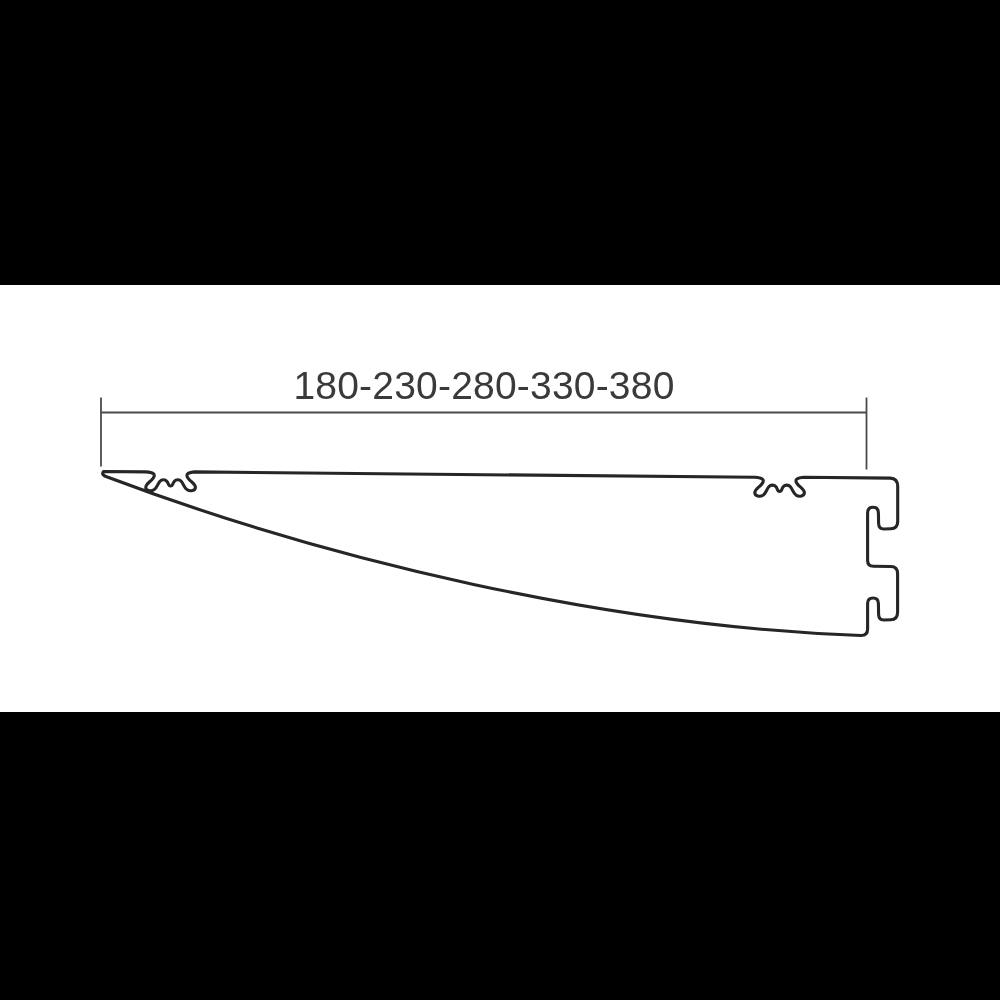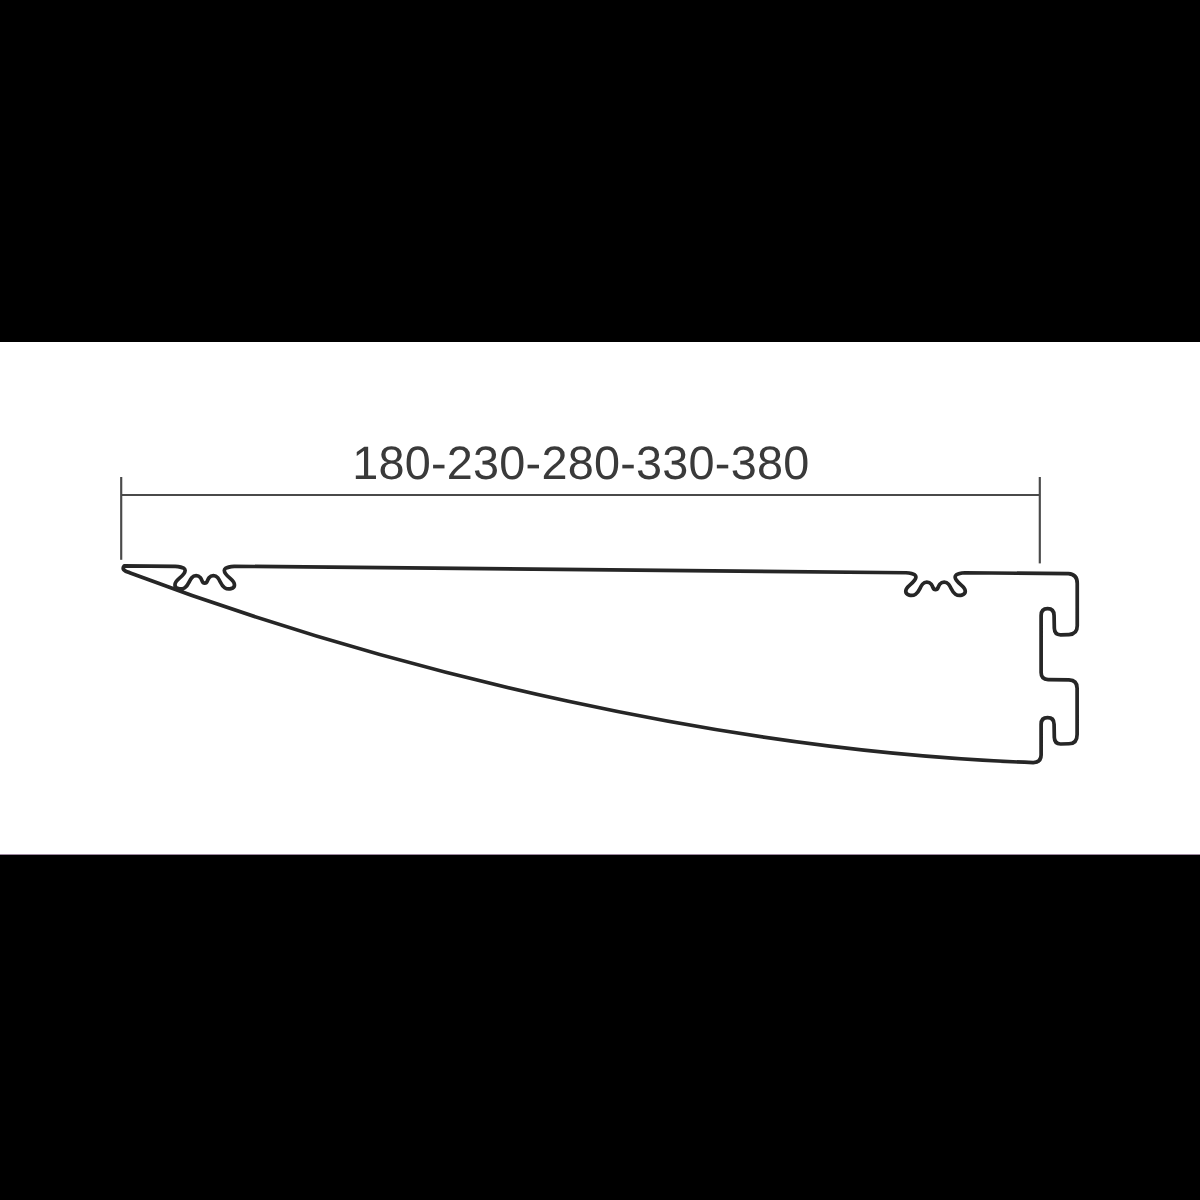--- a/index.html
+++ b/index.html
@@ -8,21 +8,21 @@
     width: 1000px;
     height: 1000px;
     overflow: hidden;
     background: #000;
     font-family: "Liberation Sans", sans-serif;
   }
   .stage {
     position: relative;
     width: 1000px;
     height: 1000px;
-    background: #d946ef;
+    background: #fef9c3;
   }
   .letterbox {
     position: absolute;
     left: 0;
     width: 1000px;
     background: #000000;
   }
   .letterbox.top { top: 0; height: 285px; }
   .letterbox.bottom { top: 712px; height: 288px; }
   .drawing-area {

